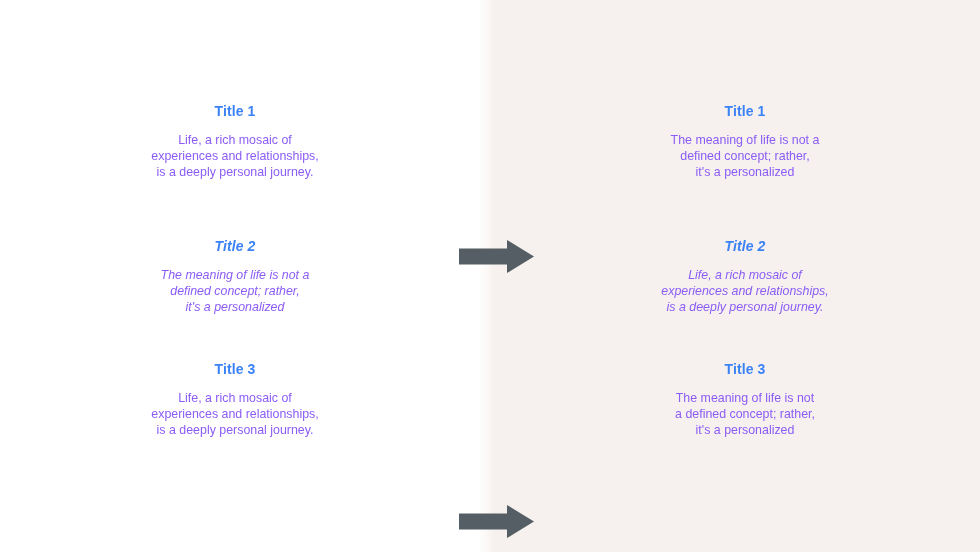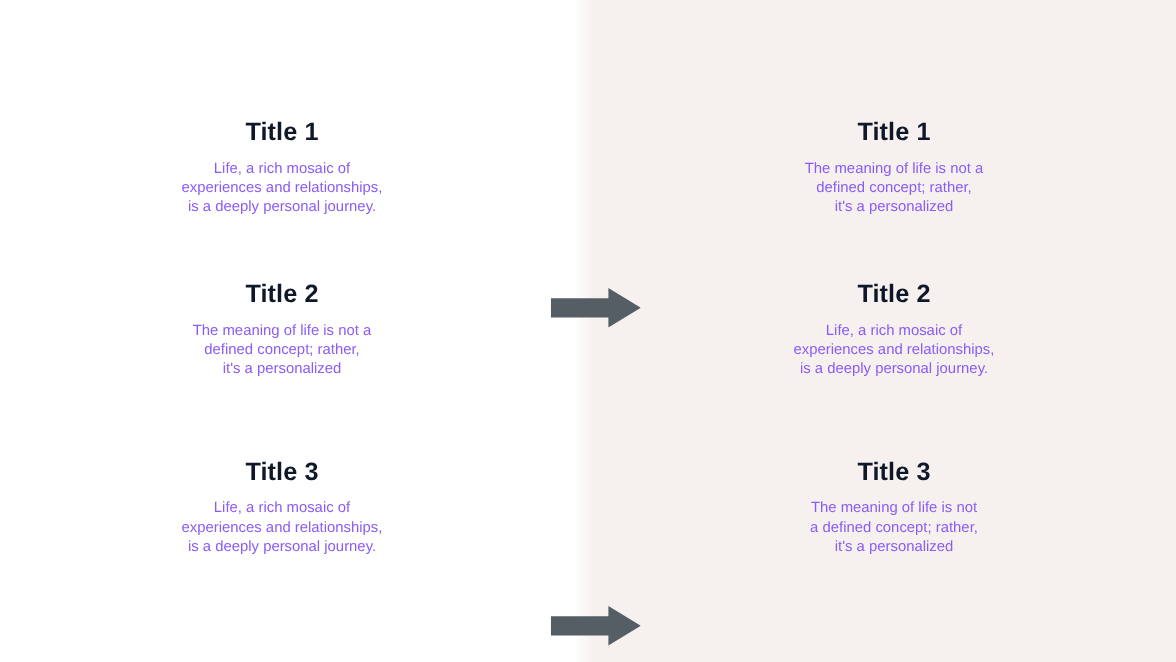--- a/index.html
+++ b/index.html
@@ -48,38 +48,38 @@
   }
 
   
   .row {
     position: absolute;
     left: 0;
     width: 980px;
     height: 110px;
   }
   .row-1 { top: 101px; }
-  .row-2 { top: 236px; }
-  .row-3 { top: 384px; }
+  .row-2 { top: 236px; font-style: italic; }
+  .row-3 { top: 359px; }
 
   .col {
     position: absolute;
     top: 0;
     width: 300px;
     text-align: center;
   }
   .col-left  { left: 85px; }
   .col-right { left: 595px; }
 
   .card-title {
     margin: 0;
-    font-size: 21px;
+    font-size: 14px;
     font-weight: 700;
     letter-spacing: 0.1px;
-    color: #0f172a;
+    color: #3b82f6;
     line-height: 20px;
   }
 
   .card-body {
     margin: 11px 0 0 0;
     font-size: 12.4px;
     font-weight: 400;
     line-height: 16.2px;
     color: #8b5cf6;
     white-space: pre-line;

